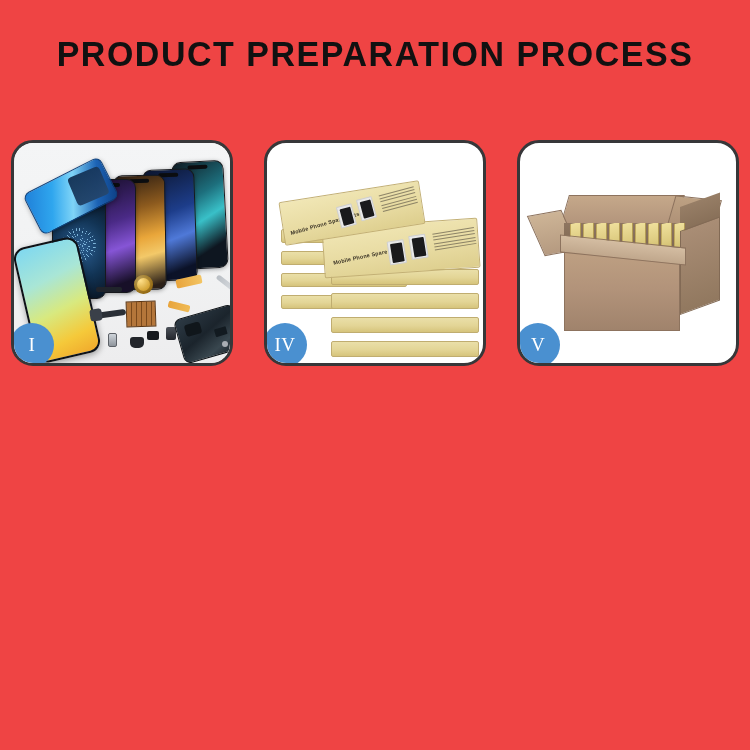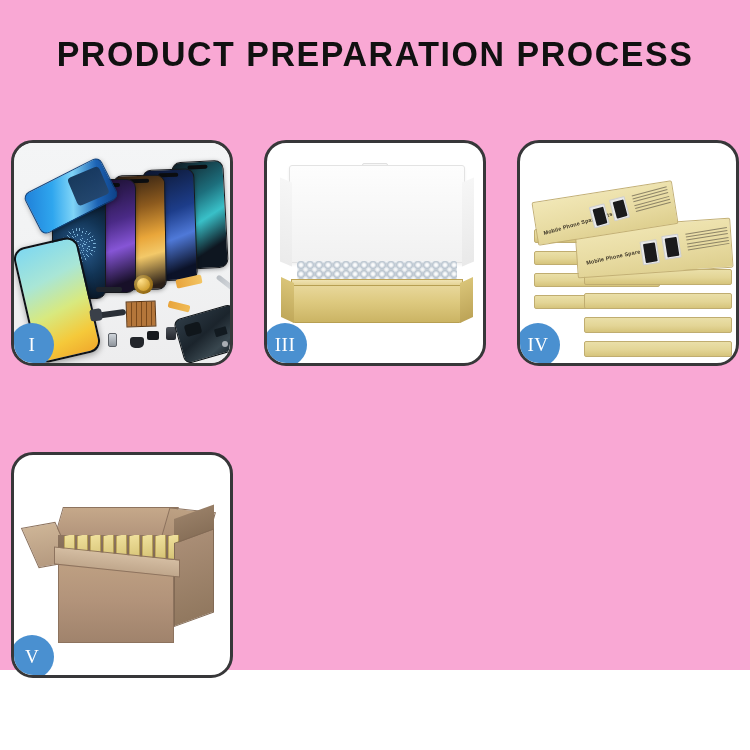--- a/index.html
+++ b/index.html
@@ -2,21 +2,21 @@
 <html><head>
 <meta charset="utf-8">
 <style>
   * { box-sizing: border-box; margin: 0; padding: 0; }
   html, body {
     width: 750px; height: 750px;
     background: #ffffff;
     font-family: "Liberation Sans", sans-serif;
     overflow: hidden;
   }
-  .page { position: relative; width: 750px; height: 670px; background: #f9a8d4; }
+  .page { position: relative; width: 750px; height: 750px; background: #ef4444; }
 
   
   .header { position: absolute; left: 0; top: 0; width: 750px; text-align: center; }
   .title {
     margin-top: 36px;
     font-size: 35px;
     font-weight: 700;
     letter-spacing: 1.6px;
     color: #111111;
     line-height: 1.05;
@@ -361,30 +361,20 @@
             <span class="pt driver"></span>
 
             <span class="pt screw2"></span>
           </div>
         </div>
       </div>
       <div class="badge">I</div>
     </div>
 
 
-    <div class="panel p3">
-      <div class="panel-inner">
-        <div class="foamtab"></div>
-        <div class="lidback"></div>
-        <div class="bubinner"></div>
-        <div class="boxrim"></div>
-        <div class="boxfront"></div>
-      </div>
-      <div class="badge">III</div>
-    </div>
 
     <div class="panel p4">
       <div class="panel-inner">
         <div class="stack">
 
           <div class="kbox" style="left:8px; top:64px; width:126px; height:14px;"></div>
           <div class="kbox" style="left:8px; top:86px; width:126px; height:14px;"></div>
           <div class="kbox" style="left:8px; top:108px; width:126px; height:14px;"></div>
           <div class="kbox" style="left:8px; top:130px; width:126px; height:14px;"></div>
 

